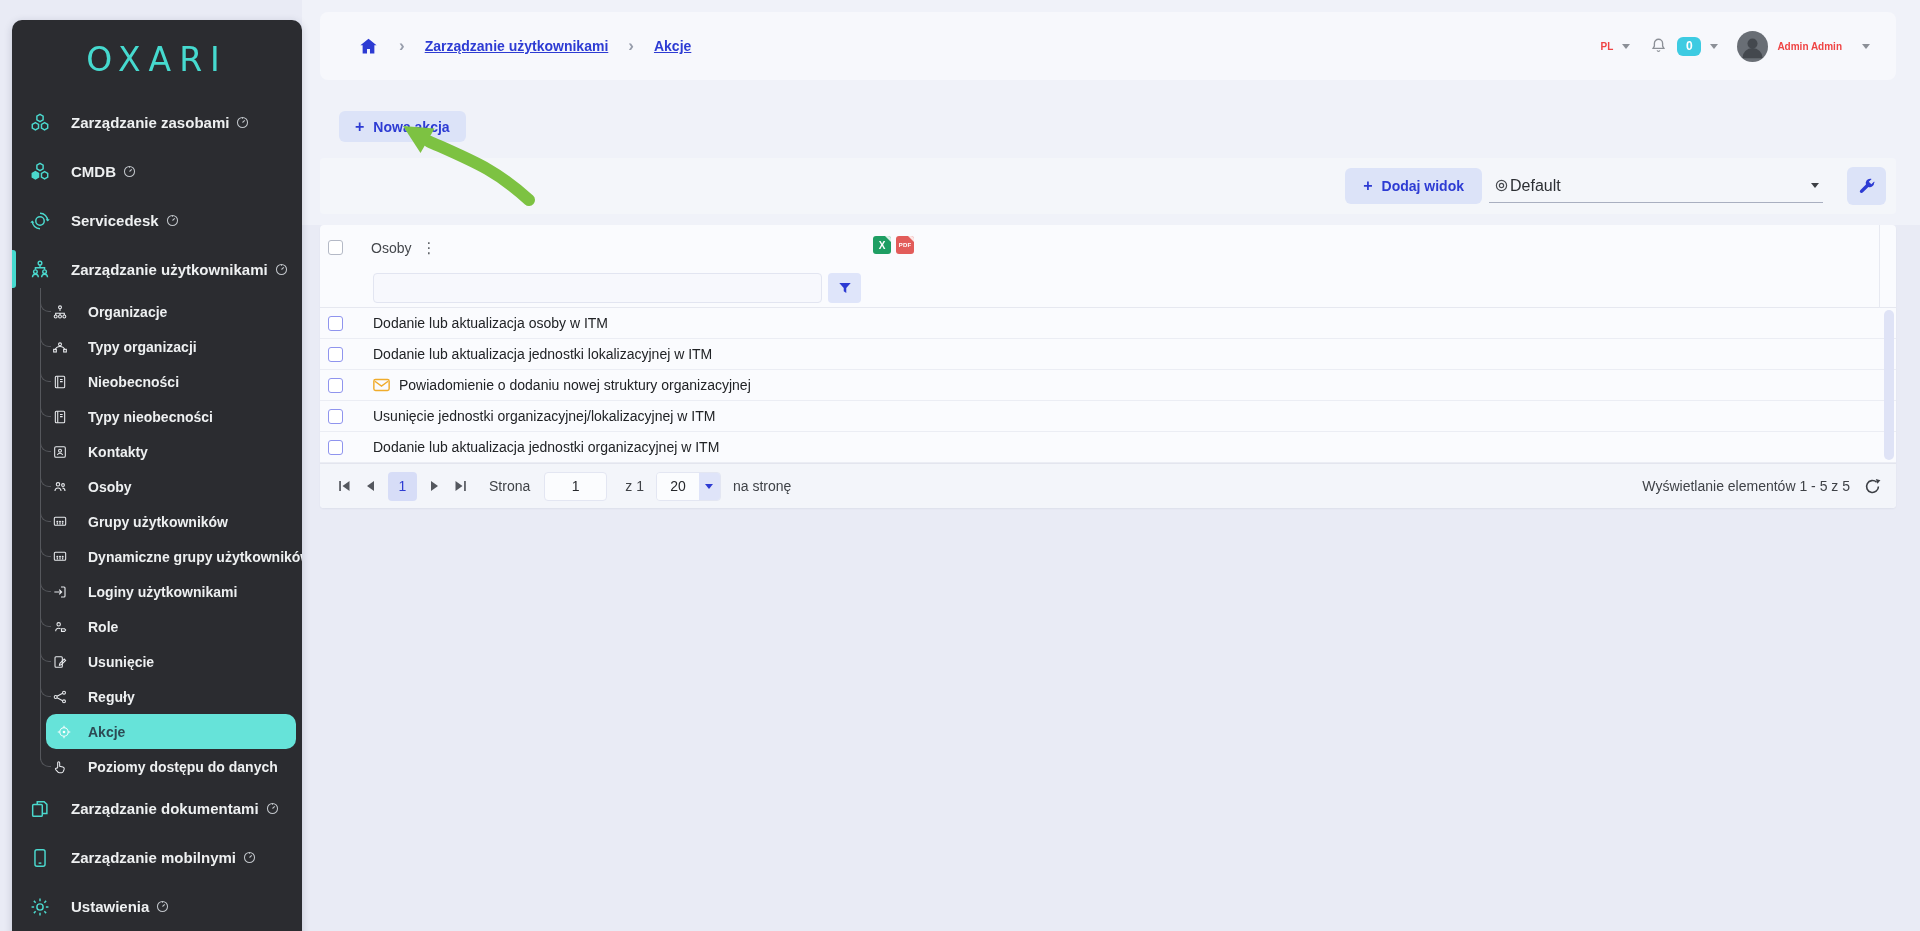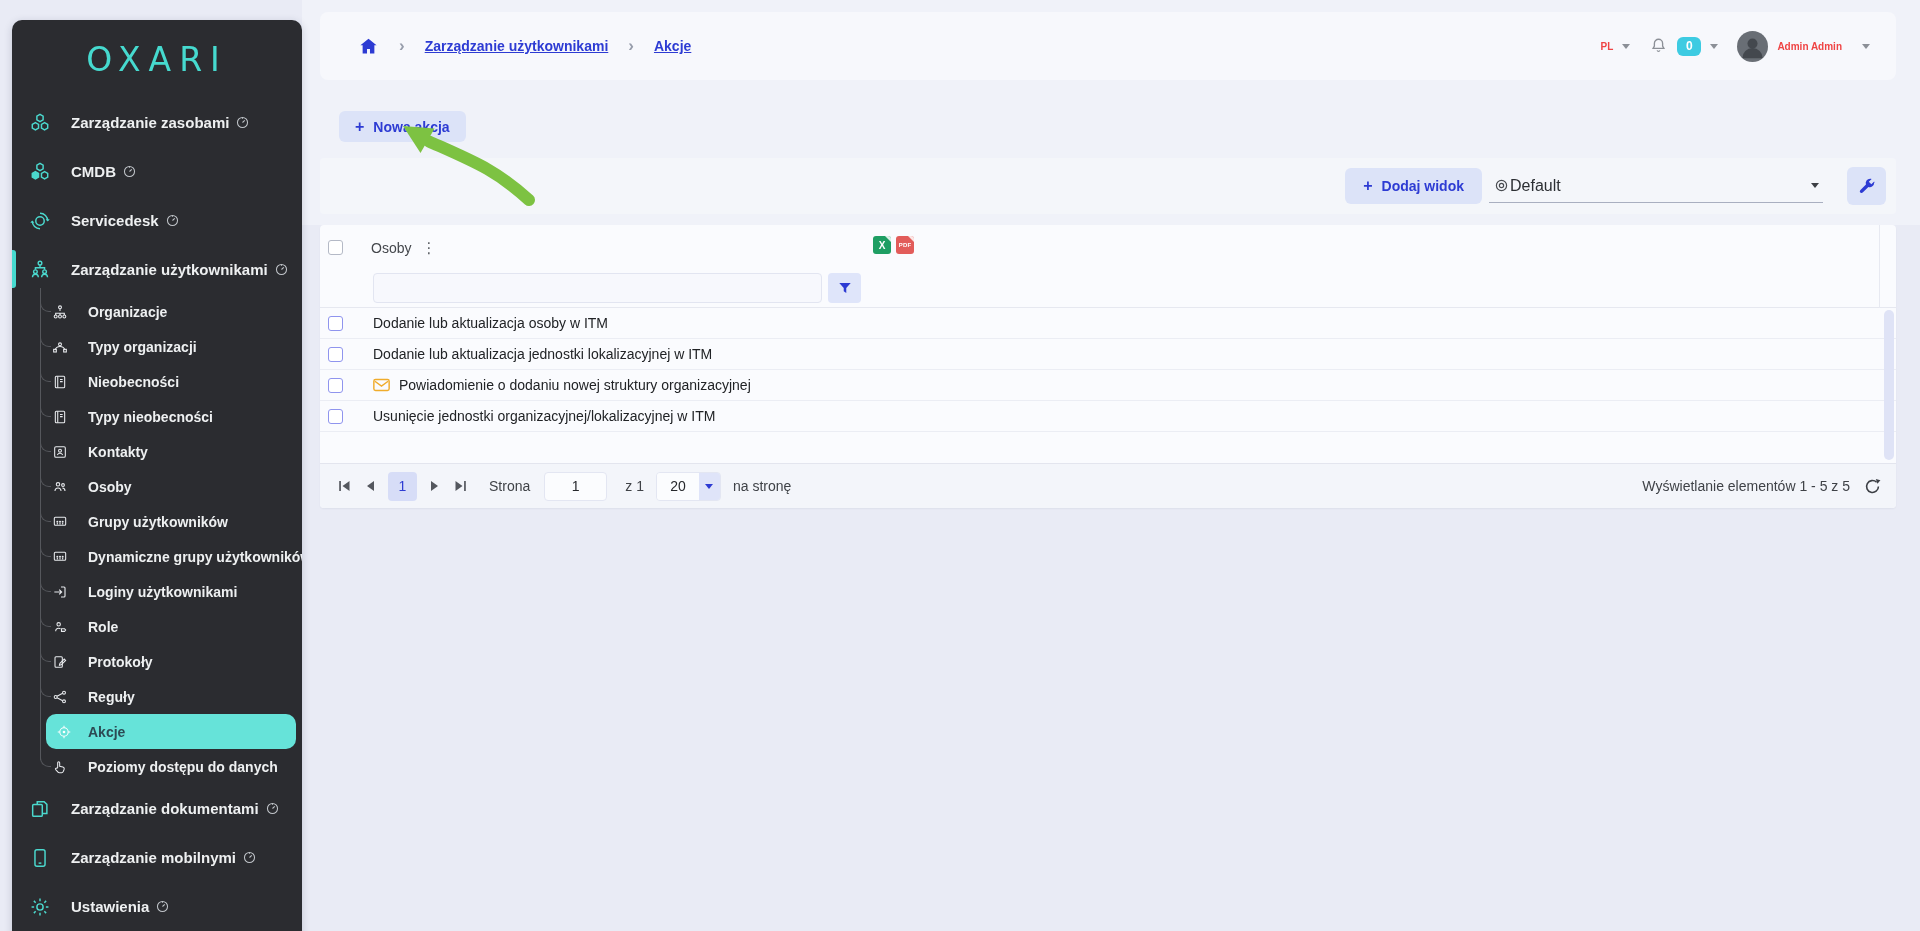--- a/index.html
+++ b/index.html
@@ -434,21 +434,21 @@
       <div class="subitem">
         <svg class="sicon">
             <use href="#i-role"></use>
           </svg>
         <span class="slabel">Role</span>
       </div>
       <div class="subitem">
         <svg class="sicon">
             <use href="#i-docpen"></use>
           </svg>
-        <span class="slabel">Protokoły</span>
+        <span class="slabel">Usunięcie</span>
       </div>
       <div class="subitem">
         <svg class="sicon">
             <use href="#i-share"></use>
           </svg>
         <span class="slabel">Reguły</span>
       </div>
       <div class="subitem selected">
         <svg class="sicon">
             <use href="#i-target"></use>
@@ -587,20 +587,24 @@
         <span class="checkbox"></span>
         <svg class="mail">
             <use href="#i-mail"></use>
           </svg>
         <span class="rlabel after-icon">Powiadomienie o dodaniu nowej struktury organizacyjnej</span>
       </div>
       <div class="grow">
         <span class="checkbox"></span>
         <span class="rlabel">Usunięcie jednostki organizacyjnej/lokalizacyjnej w ITM</span>
       </div>
+      <div class="grow">
+        <span class="checkbox"></span>
+        <span class="rlabel">Dodanie lub aktualizacja jednostki organizacyjnej w ITM</span>
+      </div>
       <div class="vscroll"></div>
     </div>
 
     <div class="pager">
       <svg class="pg-ic">
           <use href="#i-first"></use>
         </svg>
       <svg class="pg-ic">
           <use href="#i-prev"></use>
         </svg>

